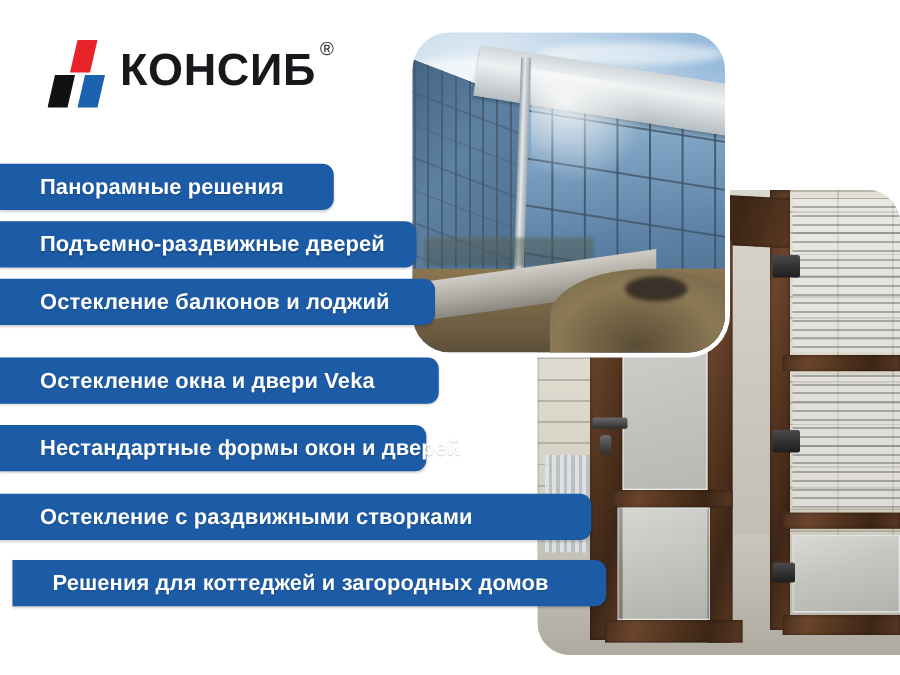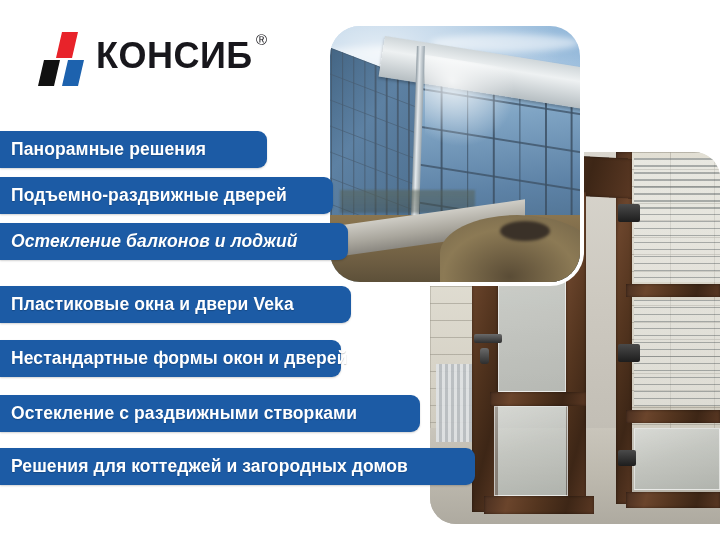--- a/index.html
+++ b/index.html
@@ -54,21 +54,21 @@
   
   .bar {
     position: absolute;
     left: 0;
     height: 37px;
     border-top-right-radius: 9px;
     border-bottom-right-radius: 9px;
     display: flex;
     align-items: center;
     box-sizing: border-box;
-    padding-left: 11px;
+    padding-left: 32px;
     padding-right: 16px;
     z-index: 40;
     box-shadow: 0 1px 2px rgba(0,0,0,0.18);
   }
   .bar-label {
     color: #ffffff;
     font-size: 17.5px;
     font-weight: bold;
     white-space: nowrap;
     letter-spacing: 0.1px;
@@ -373,31 +373,31 @@
     <div class="hinge" style="left:188px; top:298px; width:18px; height:16px;"></div>
   </div>
 
   <div id="bars">
       <div class="bar" style="top: 131px; width: 267px; background: rgb(28, 91, 165);">
         <span class="bar-label">Панорамные решения</span>
       </div>
       <div class="bar" style="top: 177px; width: 333px; background: rgb(28, 91, 165);">
         <span class="bar-label">Подъемно-раздвижные дверей</span>
       </div>
-      <div class="bar" style="top: 223px; width: 348px; background: rgb(28, 91, 165); font-style: italic;">
+      <div class="bar" style="top: 223px; width: 348px; background: rgb(28, 91, 165);">
         <span class="bar-label">Остекление балконов и лоджий</span>
       </div>
       <div class="bar" style="top: 286px; width: 351px; background: rgb(28, 91, 165);">
-        <span class="bar-label">Пластиковые окна и двери Veka</span>
+        <span class="bar-label">Остекление окна и двери Veka</span>
       </div>
       <div class="bar" style="top: 340px; width: 341px; background: rgb(28, 91, 165);">
         <span class="bar-label">Нестандартные формы окон и дверей</span>
       </div>
-      <div class="bar" style="top: 395px; width: 420px; background: rgb(28, 91, 165); text-align: center;">
+      <div class="bar" style="top: 395px; width: 473px; background: rgb(28, 91, 165); text-align: center;">
         <span class="bar-label">Остекление с раздвижными створками</span>
       </div>
-      <div class="bar" style="top: 448px; width: 475px; background: rgb(28, 91, 165);">
+      <div class="bar" style="top: 448px; width: 475px; background: rgb(28, 91, 165); margin-left: 10px;">
         <span class="bar-label">Решения для коттеджей и загородных домов</span>
       </div>
     </div>
 
 
 </div>
 
 </body></html>

